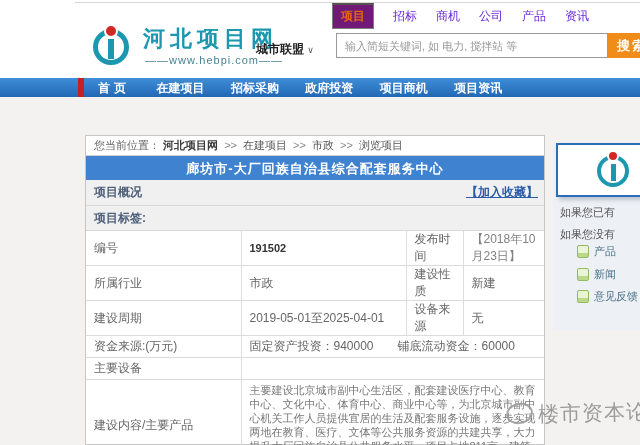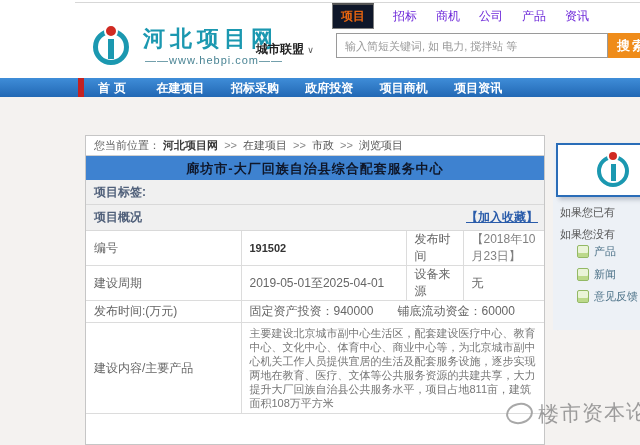--- a/index.html
+++ b/index.html
@@ -17,21 +17,21 @@
   .logo-bar  { position:absolute; left:15px; top:13px; width:6px; height:20px; background:#1b98b0; }
   .logo-dot  { position:absolute; left:11px; top:-2px; width:14px; height:14px; background:#d02a22; border:2px solid #fff; border-radius:50%; }
   #logo-text { position:absolute; left:50px; top:0; color:#1b98b0; font-size:22px; font-weight:bold; letter-spacing:5px; white-space:nowrap; }
   #logo-url  { position:absolute; left:52px; top:30px; color:#4a8494; font-size:11px; letter-spacing:1px; white-space:nowrap; }
 
   #city-alliance { position:absolute; left:256px; top:41px; font-size:12px; font-weight:bold; color:#222; cursor:pointer; white-space:nowrap; }
   #city-alliance .caret { font-size:9px; color:#555; font-weight:normal; }
 
   #tabs { position:absolute; left:332px; top:5px; height:22px; display:flex; align-items:center; }
   .tab { font-size:12px; color:#6d28d9; margin-right:19px; padding:3px 0; cursor:pointer; white-space:nowrap; }
-  .tab.active { border:1px solid #7e7e7e; border-top:2px solid #555; background:#0f172a; color:#e8650f; font-weight:bold; padding:3px 8px; }
+  .tab.active { border:1px solid #7e7e7e; border-top:2px solid #555; background:#701a75; color:#e8650f; font-weight:bold; padding:3px 8px; }
 
   #searchbar { position:absolute; left:336px; top:33px; height:25px; }
   #search-input { position:absolute; left:0; top:0; width:272px; height:25px; border:1px solid #9a9a9a; background:#fff;
                   font-size:11px; color:#666; padding:0 8px; font-family:inherit; outline:none; }
   #search-input::placeholder { color:#999; }
   #search-btn { position:absolute; left:272px; top:0; width:46px; height:25px; background:#ef8c1a; color:#fff;
                 font-size:13px; font-weight:bold; text-align:left; line-height:25px; padding-left:9px; letter-spacing:2px; cursor:pointer; }
 
   
   #nav { position:absolute; left:0; top:78px; width:640px; height:19px;
@@ -42,21 +42,21 @@
   .nav-item.sp { letter-spacing:4px; }
 
   
   #card { position:absolute; left:85px; top:135px; width:460px; height:310px; background:#fff; border:1px solid #c6c6c6; }
   #breadcrumb { height:20px; line-height:19px; padding:0 8px; font-size:11px; color:#666; border-bottom:1px solid #d0d0d0; white-space:nowrap; overflow:hidden; }
   #breadcrumb .bc-site { color:#3a3a3a; font-weight:bold; cursor:pointer; }
   #breadcrumb .bc-link { color:#555; cursor:pointer; }
   #breadcrumb .bc-sep { color:#888; margin:0 3px; }
 
   #title-bar { height:24px; line-height:24px; background:#3e82d0; text-align:center; }
-  #title-bar span { color:#0f172a; font-size:13px; font-weight:bold; letter-spacing:1px; }
+  #title-bar span { color:#ffffff; font-size:13px; font-weight:bold; letter-spacing:1px; }
 
   .sec-header { position:relative; background:#f0f0f0; color:#50607a; font-size:12px; font-weight:bold;
                 padding-left:8px; border-bottom:1px solid #d9d9d9; }
   #tags-header { height:25px; line-height:24px; }
   #overview-header { height:26px; line-height:25px; }
   #fav-link { position:absolute; right:6px; top:0; color:#2a5caa; font-size:12px; font-weight:bold; text-decoration:underline; cursor:pointer; }
 
   #info-table { width:100%; border-collapse:collapse; table-layout:fixed; }
   #info-table td { border:1px solid #dcdcdc; font-size:12px; color:#666; vertical-align:middle; padding:0 6px 0 8px; overflow:hidden; }
   #info-table tr.r20 td { height:20px; }
@@ -149,52 +149,62 @@
       <span class="bc-sep">&gt;&gt;</span>
       <span class="bc-link">市政</span>
       <span class="bc-sep">&gt;&gt;</span>
       <span class="bc-link">浏览项目</span>
     </div>
 
     <div id="title-bar">
       <span>廊坊市-大厂回族自治县综合配套服务中心</span>
     </div>
 
-    <div class="sec-header" id="tags-header">
-      <span>项目标签:</span>
-    </div>
-
     <div class="sec-header" id="overview-header">
       <span>项目概况</span>
       <span id="fav-link">【加入收藏】</span>
+    </div>
+
+    <div class="sec-header" id="tags-header">
+      <span>项目标签:</span>
     </div>
 
     <table id="info-table">
       <colgroup>
           <col style="width:155px">
           <col style="width:165px">
           <col style="width:57px">
           <col>
         </colgroup>
       <tbody>
       <tr class="r20">
         <td>编号</td>
         <td class="bold">191502</td>
         <td>发布时间</td>
         <td class="gray">【2018年10月23日】</td>
       </tr>
       <tr class="r20">
+        <td>所属行业</td>
+        <td>市政</td>
+        <td>建设性质</td>
+        <td>新建</td>
+      </tr>
+      <tr class="r20">
         <td>建设周期</td>
         <td>2019-05-01至2025-04-01</td>
         <td>设备来源</td>
         <td>无</td>
       </tr>
       <tr class="r22">
-        <td>发布时间:(万元)</td>
+        <td>资金来源:(万元)</td>
         <td colspan="3">固定资产投资：940000　　铺底流动资金：60000</td>
+      </tr>
+      <tr class="r22">
+        <td>主要设备</td>
+        <td colspan="3"></td>
       </tr>
       <tr class="rdesc">
         <td>建设内容/主要产品</td>
         <td colspan="3" class="desc">主要建设北京城市副中心生活区，配套建设医疗中心、教育中心、文化中心、体育中心、商业中心等，为北京城市副中心机关工作人员提供宜居的生活及配套服务设施，逐步实现两地在教育、医疗、文体等公共服务资源的共建共享，大力提升大厂回族自治县公共服务水平，项目占地811亩，建筑面积108万平方米</td>
       </tr>
       </tbody>
     </table>
 
   </div>
 

